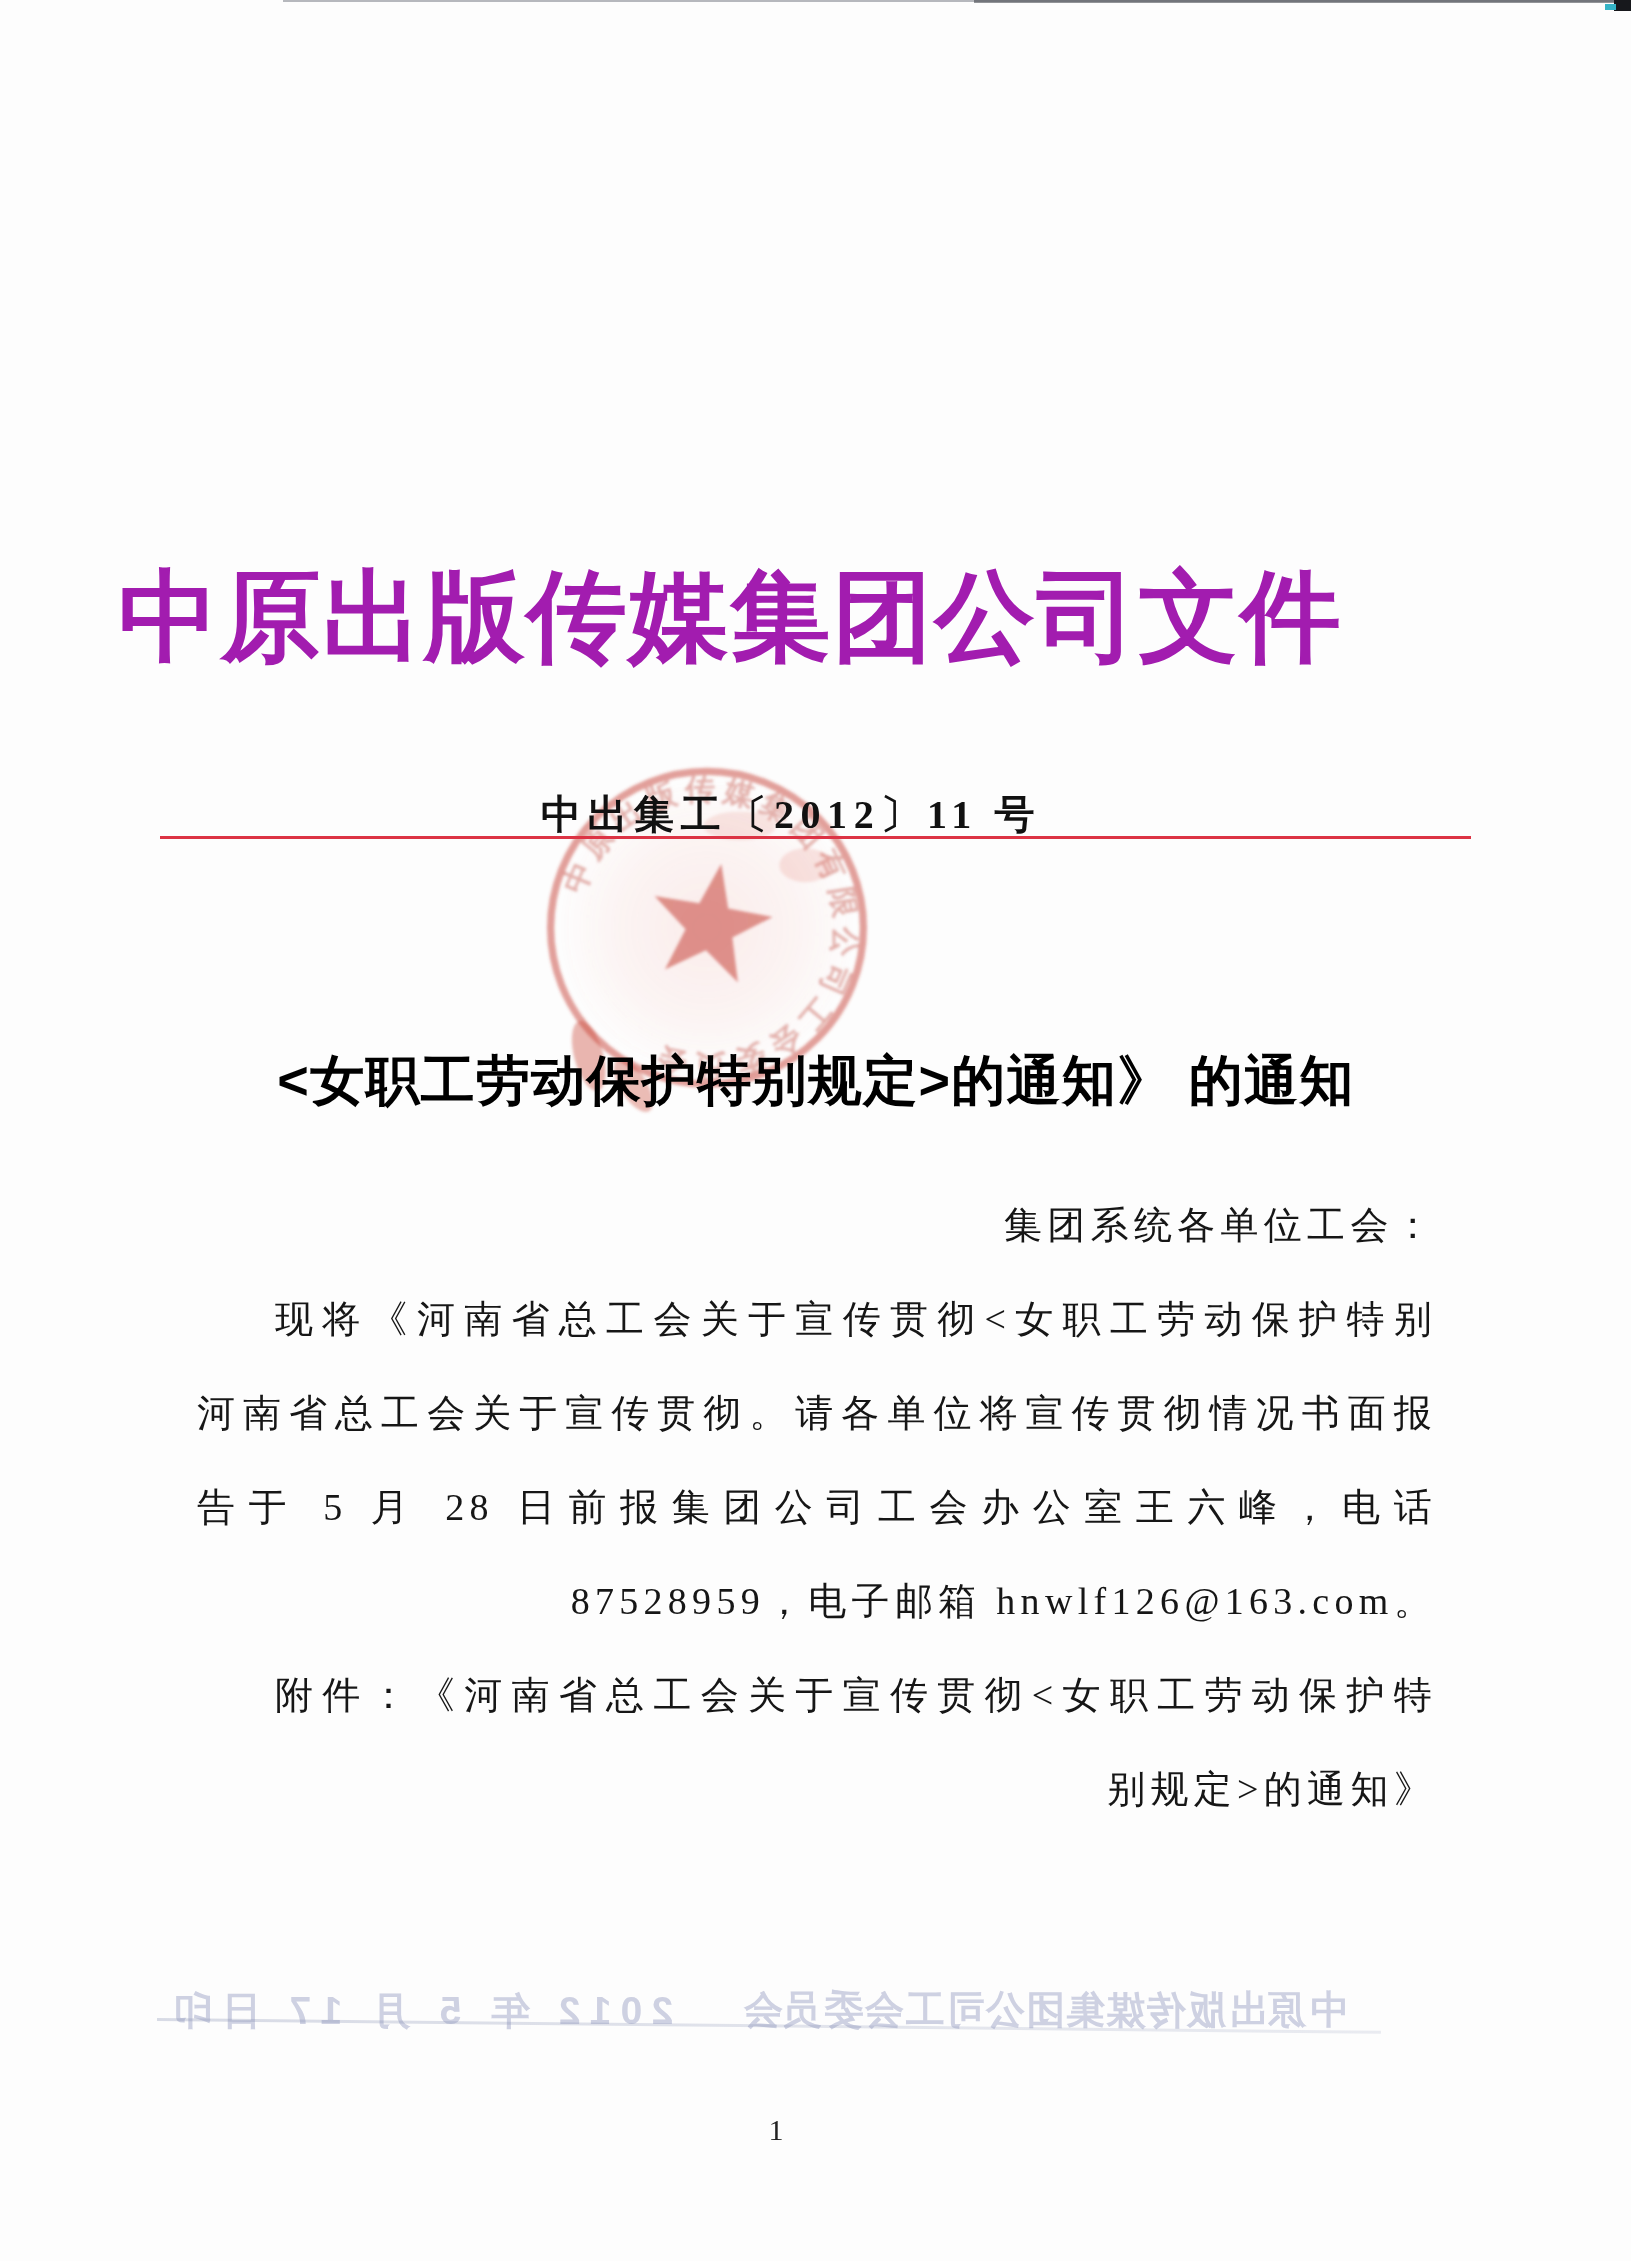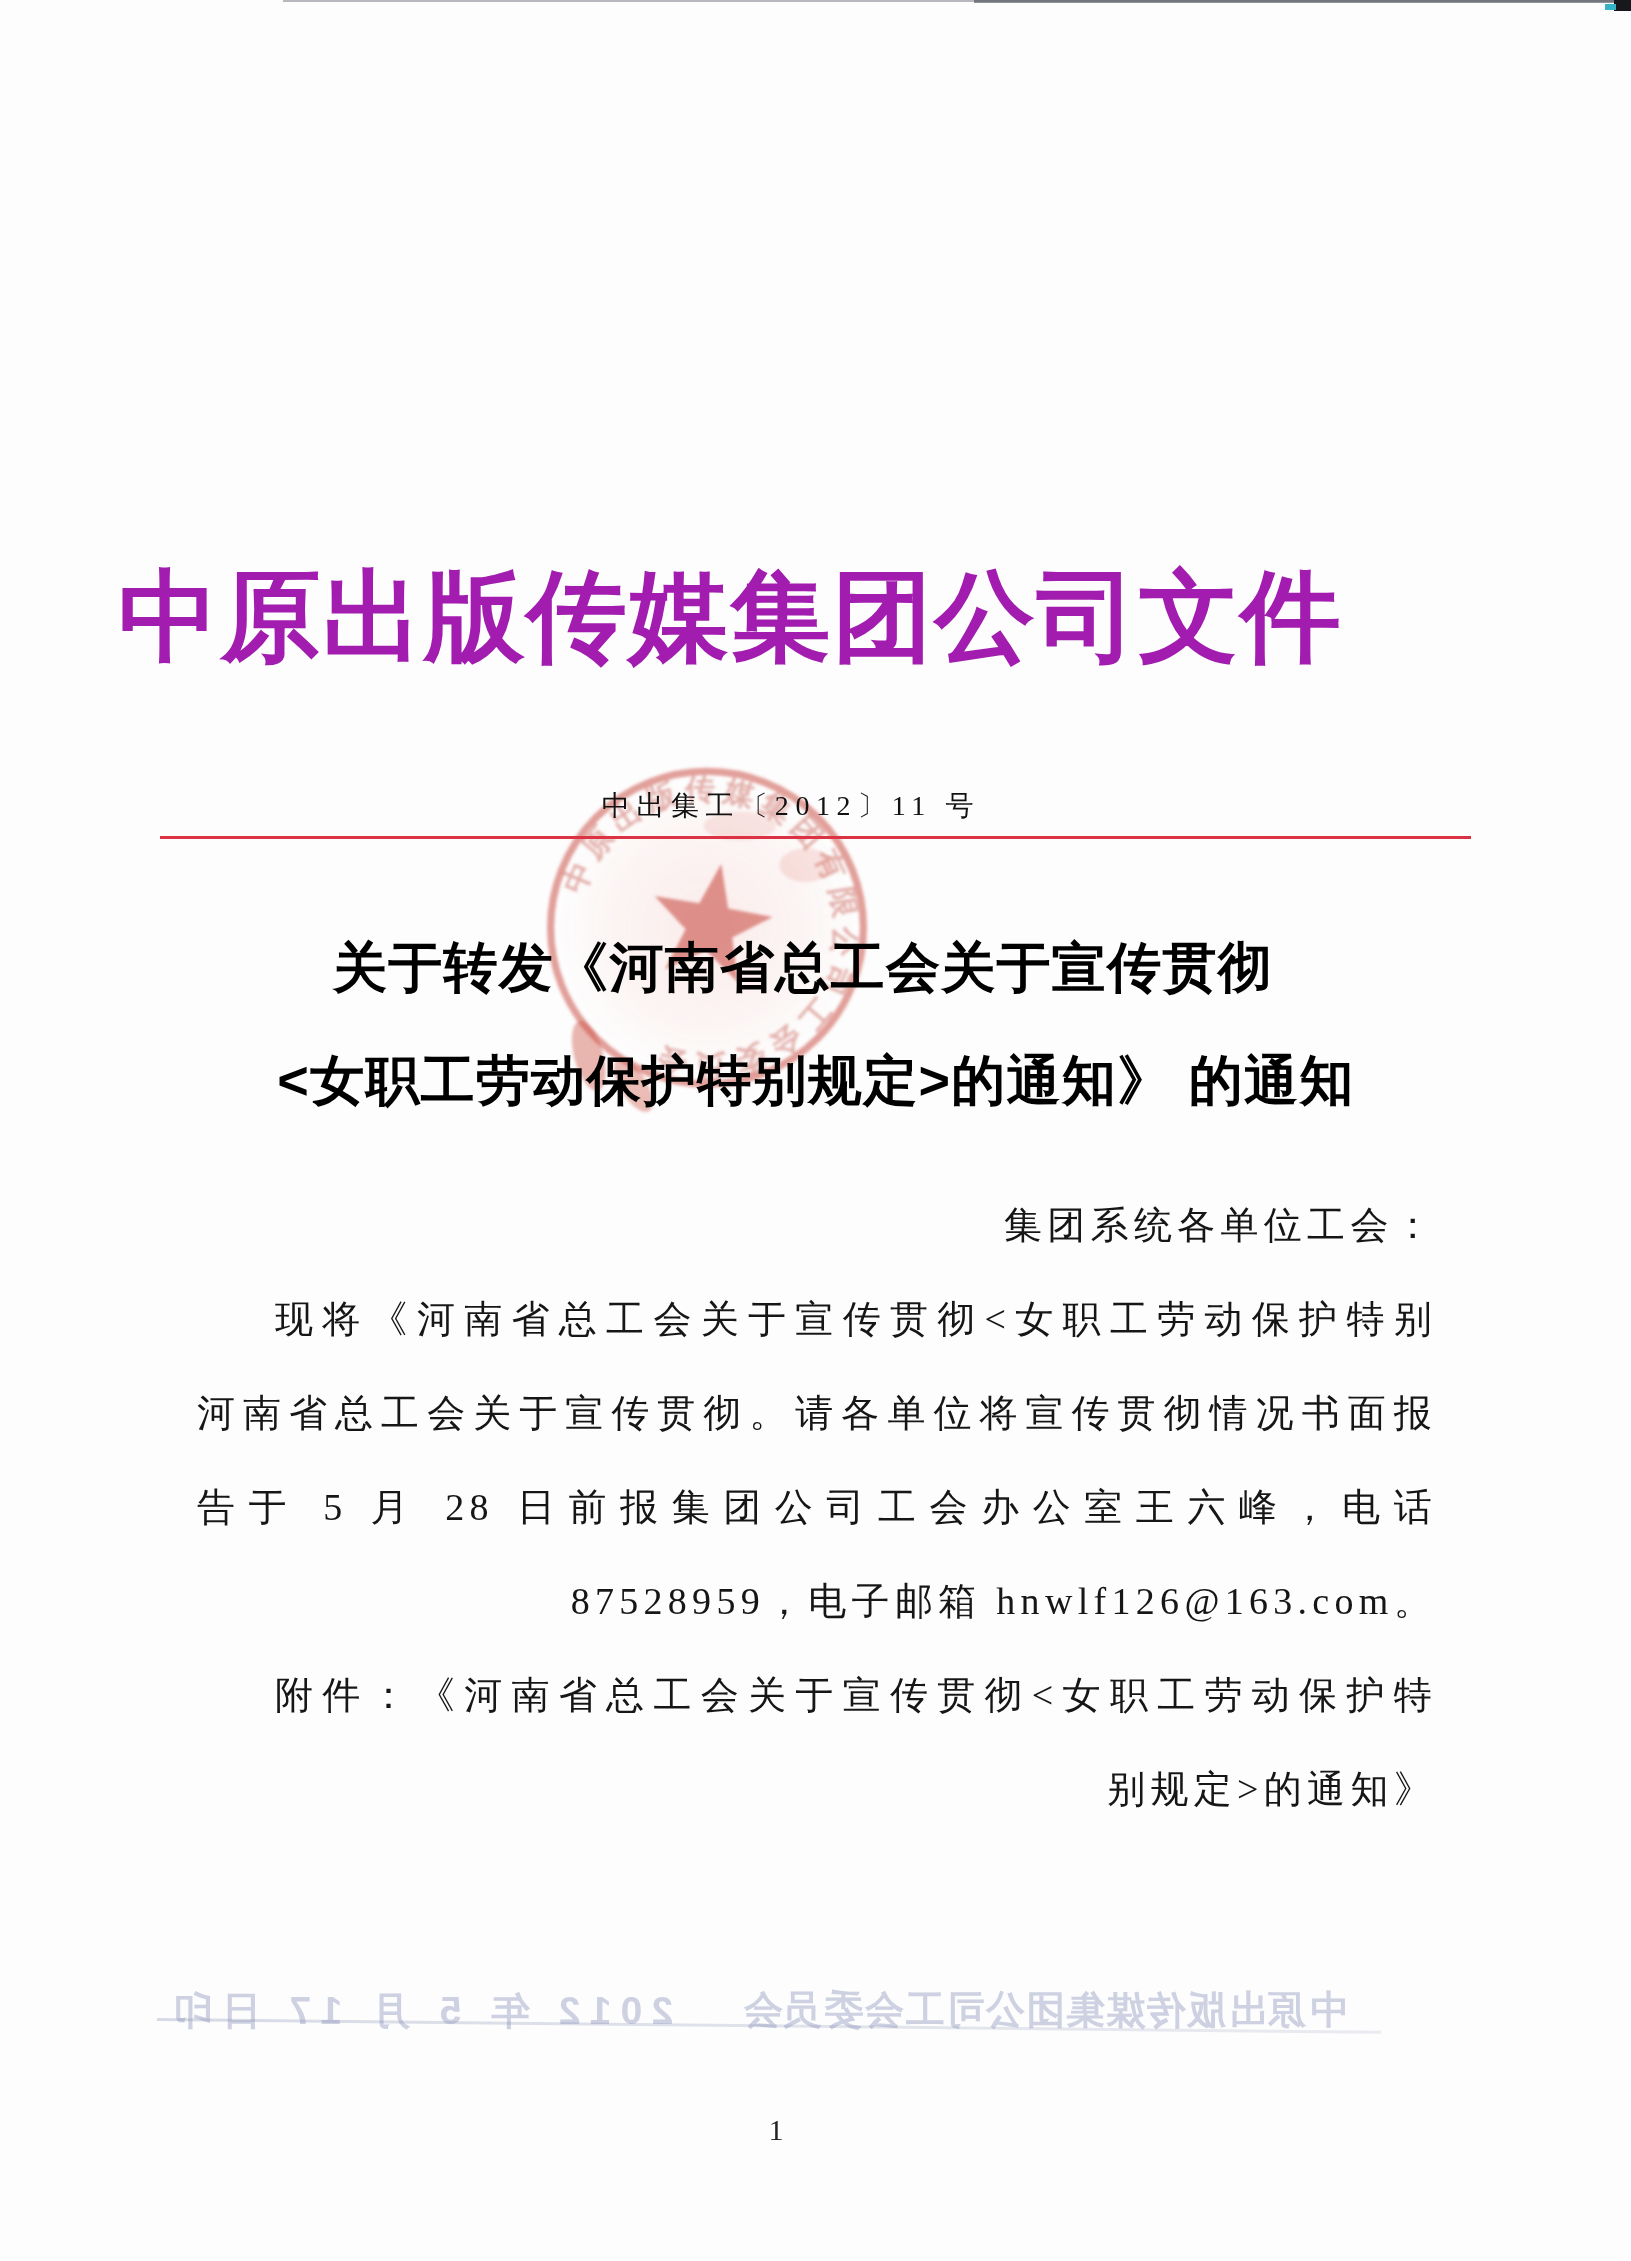--- a/index.html
+++ b/index.html
@@ -26,23 +26,24 @@
     font-size:100px;font-weight:bold;letter-spacing:2px;
     color:#a21caf;
     font-family:"Liberation Serif","DejaVu Serif",serif;
     white-space:nowrap;
   }
 
   
   .doc-number{
     position:absolute;top:787px;left:0;right:50px;
     text-align:center;
-    font-size:28px;letter-spacing:6.6px;
+    font-size:40px;letter-spacing:6.6px;
     color:#111;
     white-space:nowrap;
+    font-weight:bold;
   }
 
   
   .red-rule{position:absolute;top:836px;left:160px;width:1311px;height:3.3px;background:#dc3344;}
 
   
   .seal{position:absolute;left:523px;top:747px;width:368px;height:368px;pointer-events:none;}
 
   
   .doc-title{
@@ -117,21 +118,20 @@
       <ellipse cx="330" cy="120" rx="55" ry="22" fill="rgba(225,110,98,0.16)"></ellipse>
     </g>
   </svg>
 
   <div class="header-title">中原出版传媒集团公司文件</div>
 
   <div class="doc-number">中出集工〔2012〕11 号</div>
 
   <div class="red-rule"></div>
 
-  <div class="doc-title l1">关于转发《河南省总工会关于宣传贯彻</div>
   <div class="doc-title l2">&lt;女职工劳动保护特别规定&gt;的通知》 的通知</div>
 
   <div class="body-block" id="body-lines">
       <div class="bline">集团系统各单位工会：</div>
       <div class="bline indent just">现将《河南省总工会关于宣传贯彻&lt;女职工劳动保护特别</div>
       <div class="bline just">河南省总工会关于宣传贯彻。请各单位将宣传贯彻情况书面报</div>
       <div class="bline just">告于 5 月 28 日前报集团公司工会办公室王六峰，电话</div>
       <div class="bline">87528959，电子邮箱 hnwlf126@163.com。</div>
       <div class="bline indent just">附件：《河南省总工会关于宣传贯彻&lt;女职工劳动保护特</div>
       <div class="bline">别规定&gt;的通知》</div>

